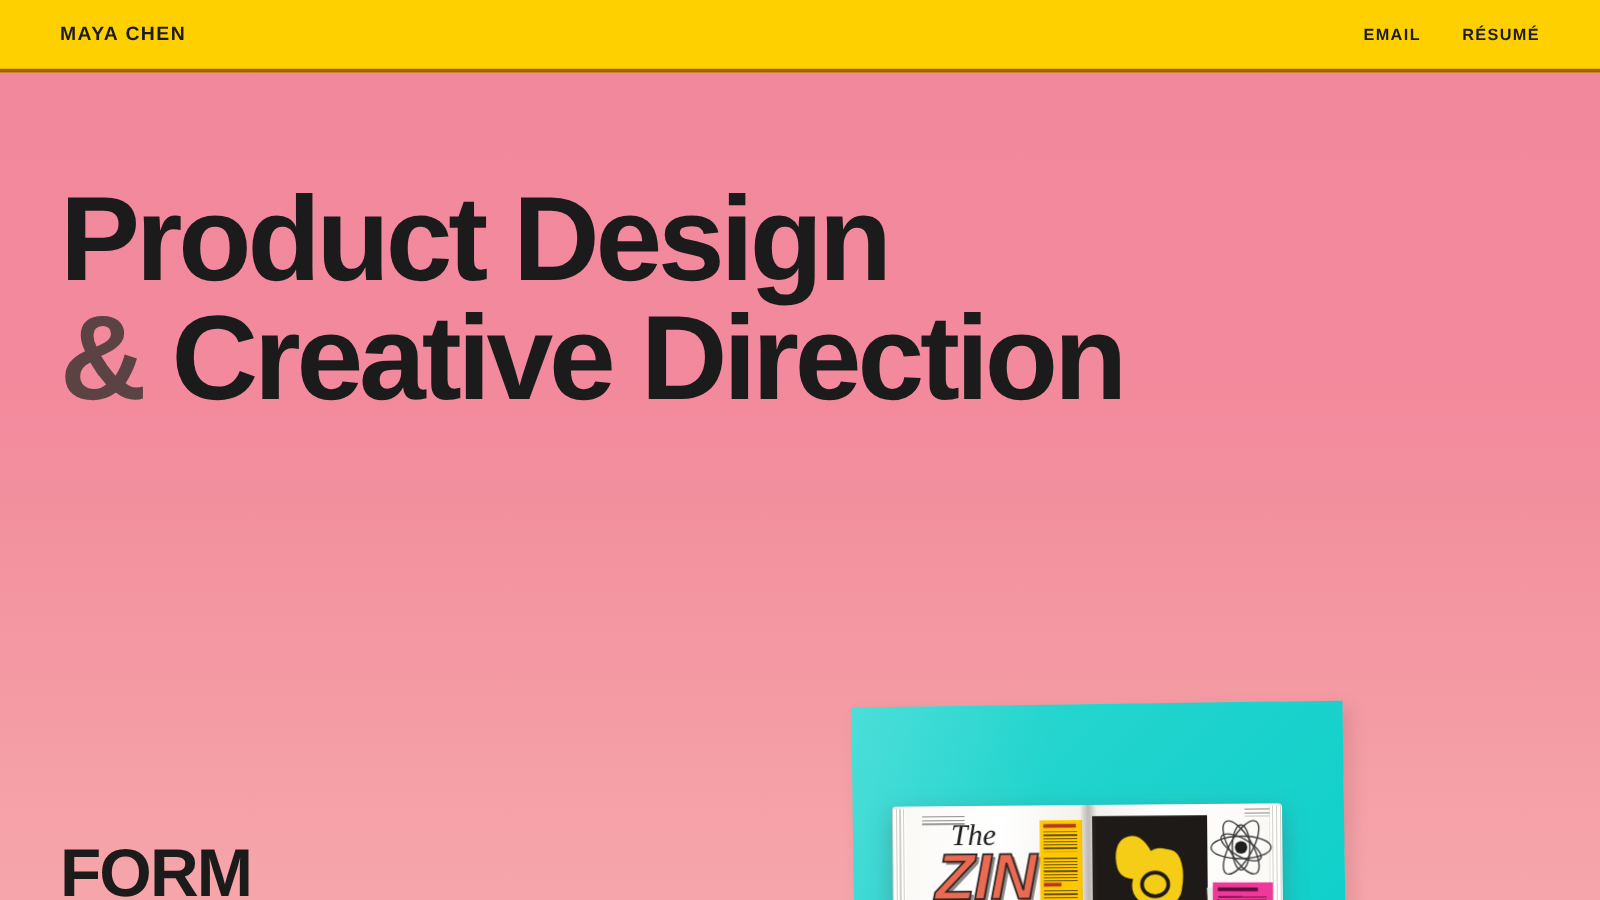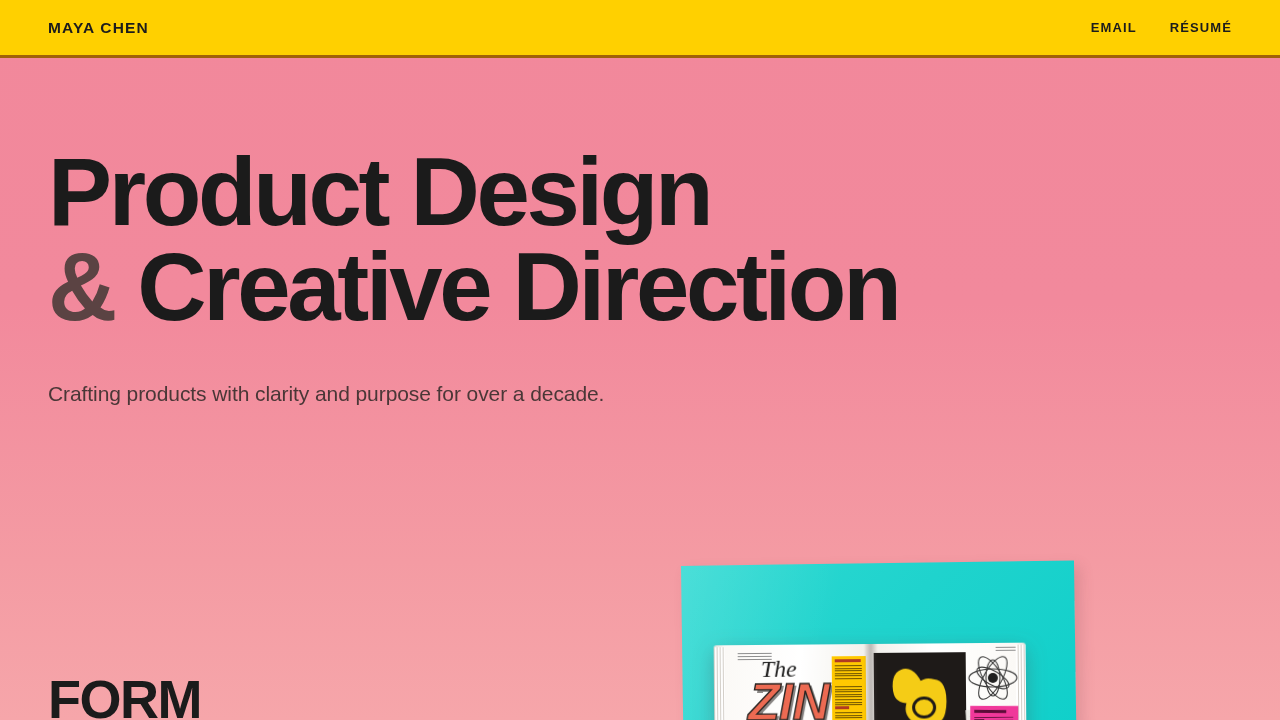--- a/index.html
+++ b/index.html
@@ -361,21 +361,20 @@
   </nav>
 </header>
 
 <section class="hero">
   <h1 class="hero-title">
     <span class="t-line">Product Design</span><br>
     <span class="amp">&amp;</span><span class="sp">&nbsp;</span><span>Creative Direction</span>
   </h1>
 
   <p class="hero-sub">
-    <span class="line">Crafting products with clarity and purpose for over a decade.</span>
   </p>
 </section>
 
 <div class="showcase">
 
   <div class="teal-card"></div>
 
   <div class="magazine">
 
     <div class="page page-left">

